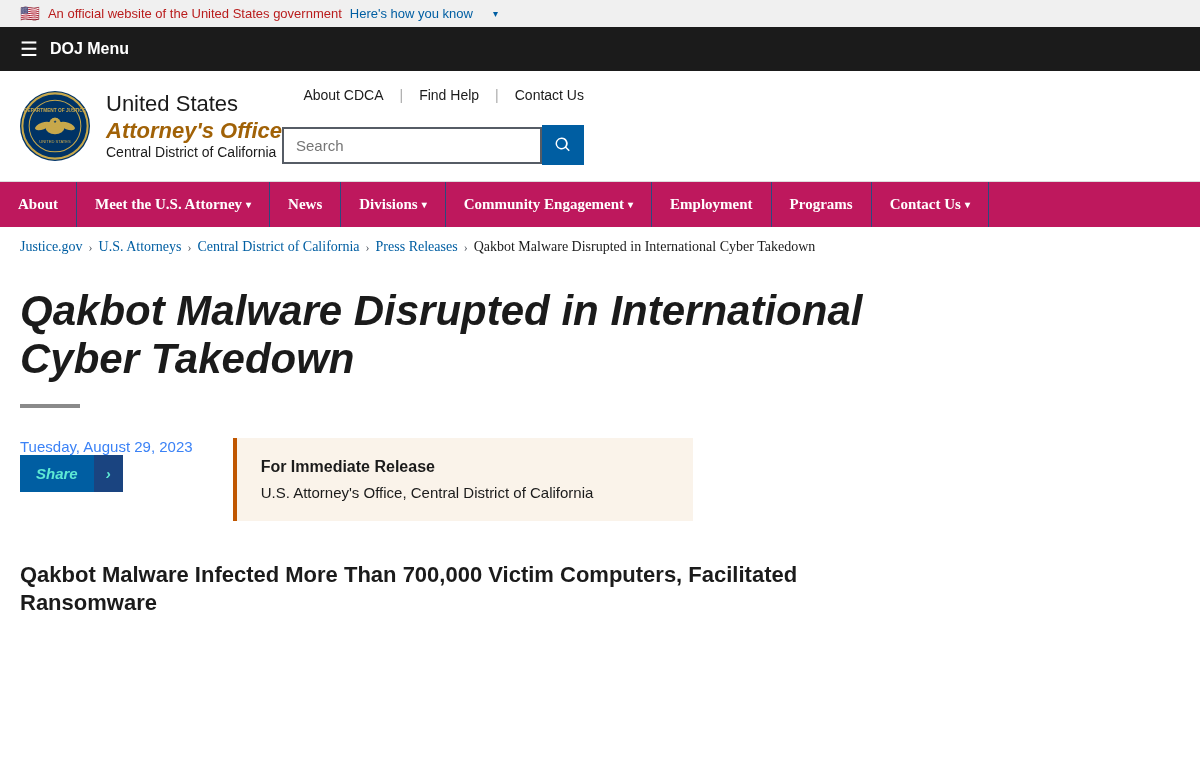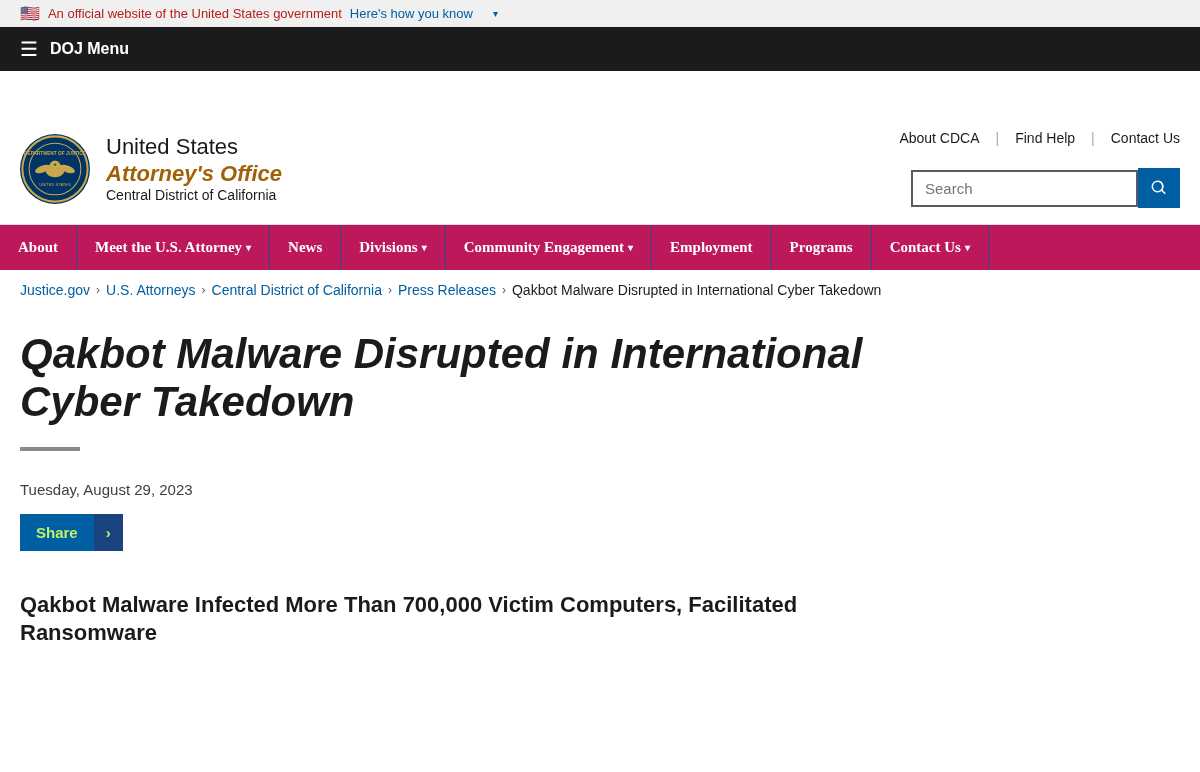--- a/index.html
+++ b/index.html
@@ -34,24 +34,23 @@
       gap: 12px;
     }
     .hamburger-icon { color: #fff; font-size: 20px; cursor: pointer; }
     .doj-menu-label { color: #fff; font-size: 16px; font-weight: 600; }
 
     
     .site-header {
       background: #fff;
       padding: 16px 20px;
       display: flex;
-      justify-content: space-between;
+      justify-content: flex-start;
       align-items: center;
       border-bottom: 1px solid #ddd;
-      margin-top: 43px;
     }
     .logo-area { display: flex; align-items: center; gap: 16px; }
     .seal {
       width: 70px;
       height: 70px;
       border-radius: 50%;
       background: #003366;
       display: flex;
       align-items: center;
       justify-content: center;
@@ -63,21 +62,21 @@
     .site-title .attorneys-office { font-size: 22px; font-weight: 700; color: #a16207; font-style: italic; }
     .site-title .district { font-size: 14px; color: #1b1b1b; }
 
     
     .header-right { display: flex; flex-direction: column; align-items: flex-end; gap: 22px; }
     .header-links { display: flex; gap: 16px; font-size: 14px; }
     .header-links a { color: #1b1b1b; text-decoration: none; }
     .header-links .separator { color: #aaa; }
     .search-bar { display: flex; align-items: center; }
     .search-input {
-      width: 227px;
+      width: 260px;
       padding: 8px 12px;
       border: 2px solid #565c65;
       font-size: 15px;
       outline: none;
     }
     .search-btn {
       background: #005ea2;
       border: none;
       padding: 8px 12px;
       cursor: pointer;
@@ -112,20 +111,21 @@
     .nav-item .nav-chevron { font-size: 10px; }
 
     
     .breadcrumb {
       padding: 12px 20px;
       font-size: 14px;
       display: flex;
       align-items: center;
       gap: 6px;
       flex-wrap: wrap;
+      font-family: Liberation Serif, serif;
     }
     .breadcrumb a { color: #005ea2; text-decoration: none; }
     .breadcrumb .separator { color: #565c65; font-size: 12px; }
     .breadcrumb .current { color: #1b1b1b; }
 
     
     .main-content { padding: 20px 20px 40px 20px; max-width: 1160px; }
     .press-release-tag {
       font-size: 13px;
       font-weight: 700;
@@ -148,30 +148,31 @@
       background: #8a8a8a;
       margin-bottom: 30px;
     }
     .meta-and-release {
       display: flex;
       gap: 40px;
       align-items: flex-start;
       margin-bottom: 40px;
     }
     .meta-left { flex: 0 0 auto; }
-    .date-text { font-size: 15px; color: #404040; margin-bottom: 16px; }
+    .date-text { font-size: 15px; color: #3b82f6; }
     .share-btn {
       display: flex;
       align-items: center;
       background: #005ea2;
-      color: #bef264;
+      color: #5eead4;
       border: none;
       cursor: pointer;
       font-size: 15px;
       font-weight: 600;
+      font-style: italic;
     }
     .share-label { padding: 10px 16px; }
     .share-arrow {
       background: #1a4480;
       padding: 10px 12px;
       display: flex;
       align-items: center;
     }
 
     .release-box {
@@ -300,16 +301,20 @@
   <div class="title-divider"></div>
 
   <div class="meta-and-release">
     <div class="meta-left">
       <div class="date-text">Tuesday, August 29, 2023</div>
       <button class="share-btn">
         <span class="share-label">Share</span>
         <span class="share-arrow">›</span>
       </button>
     </div>
+    <div class="release-box">
+      <div class="for-immediate">For Immediate Release</div>
+      <div class="release-office">U.S. Attorney's Office, Central District of California</div>
+    </div>
   </div>
 
   <h2 class="article-subheading">Qakbot Malware Infected More Than 700,000 Victim Computers, Facilitated Ransomware</h2>
 </main>
 
 </body></html>

